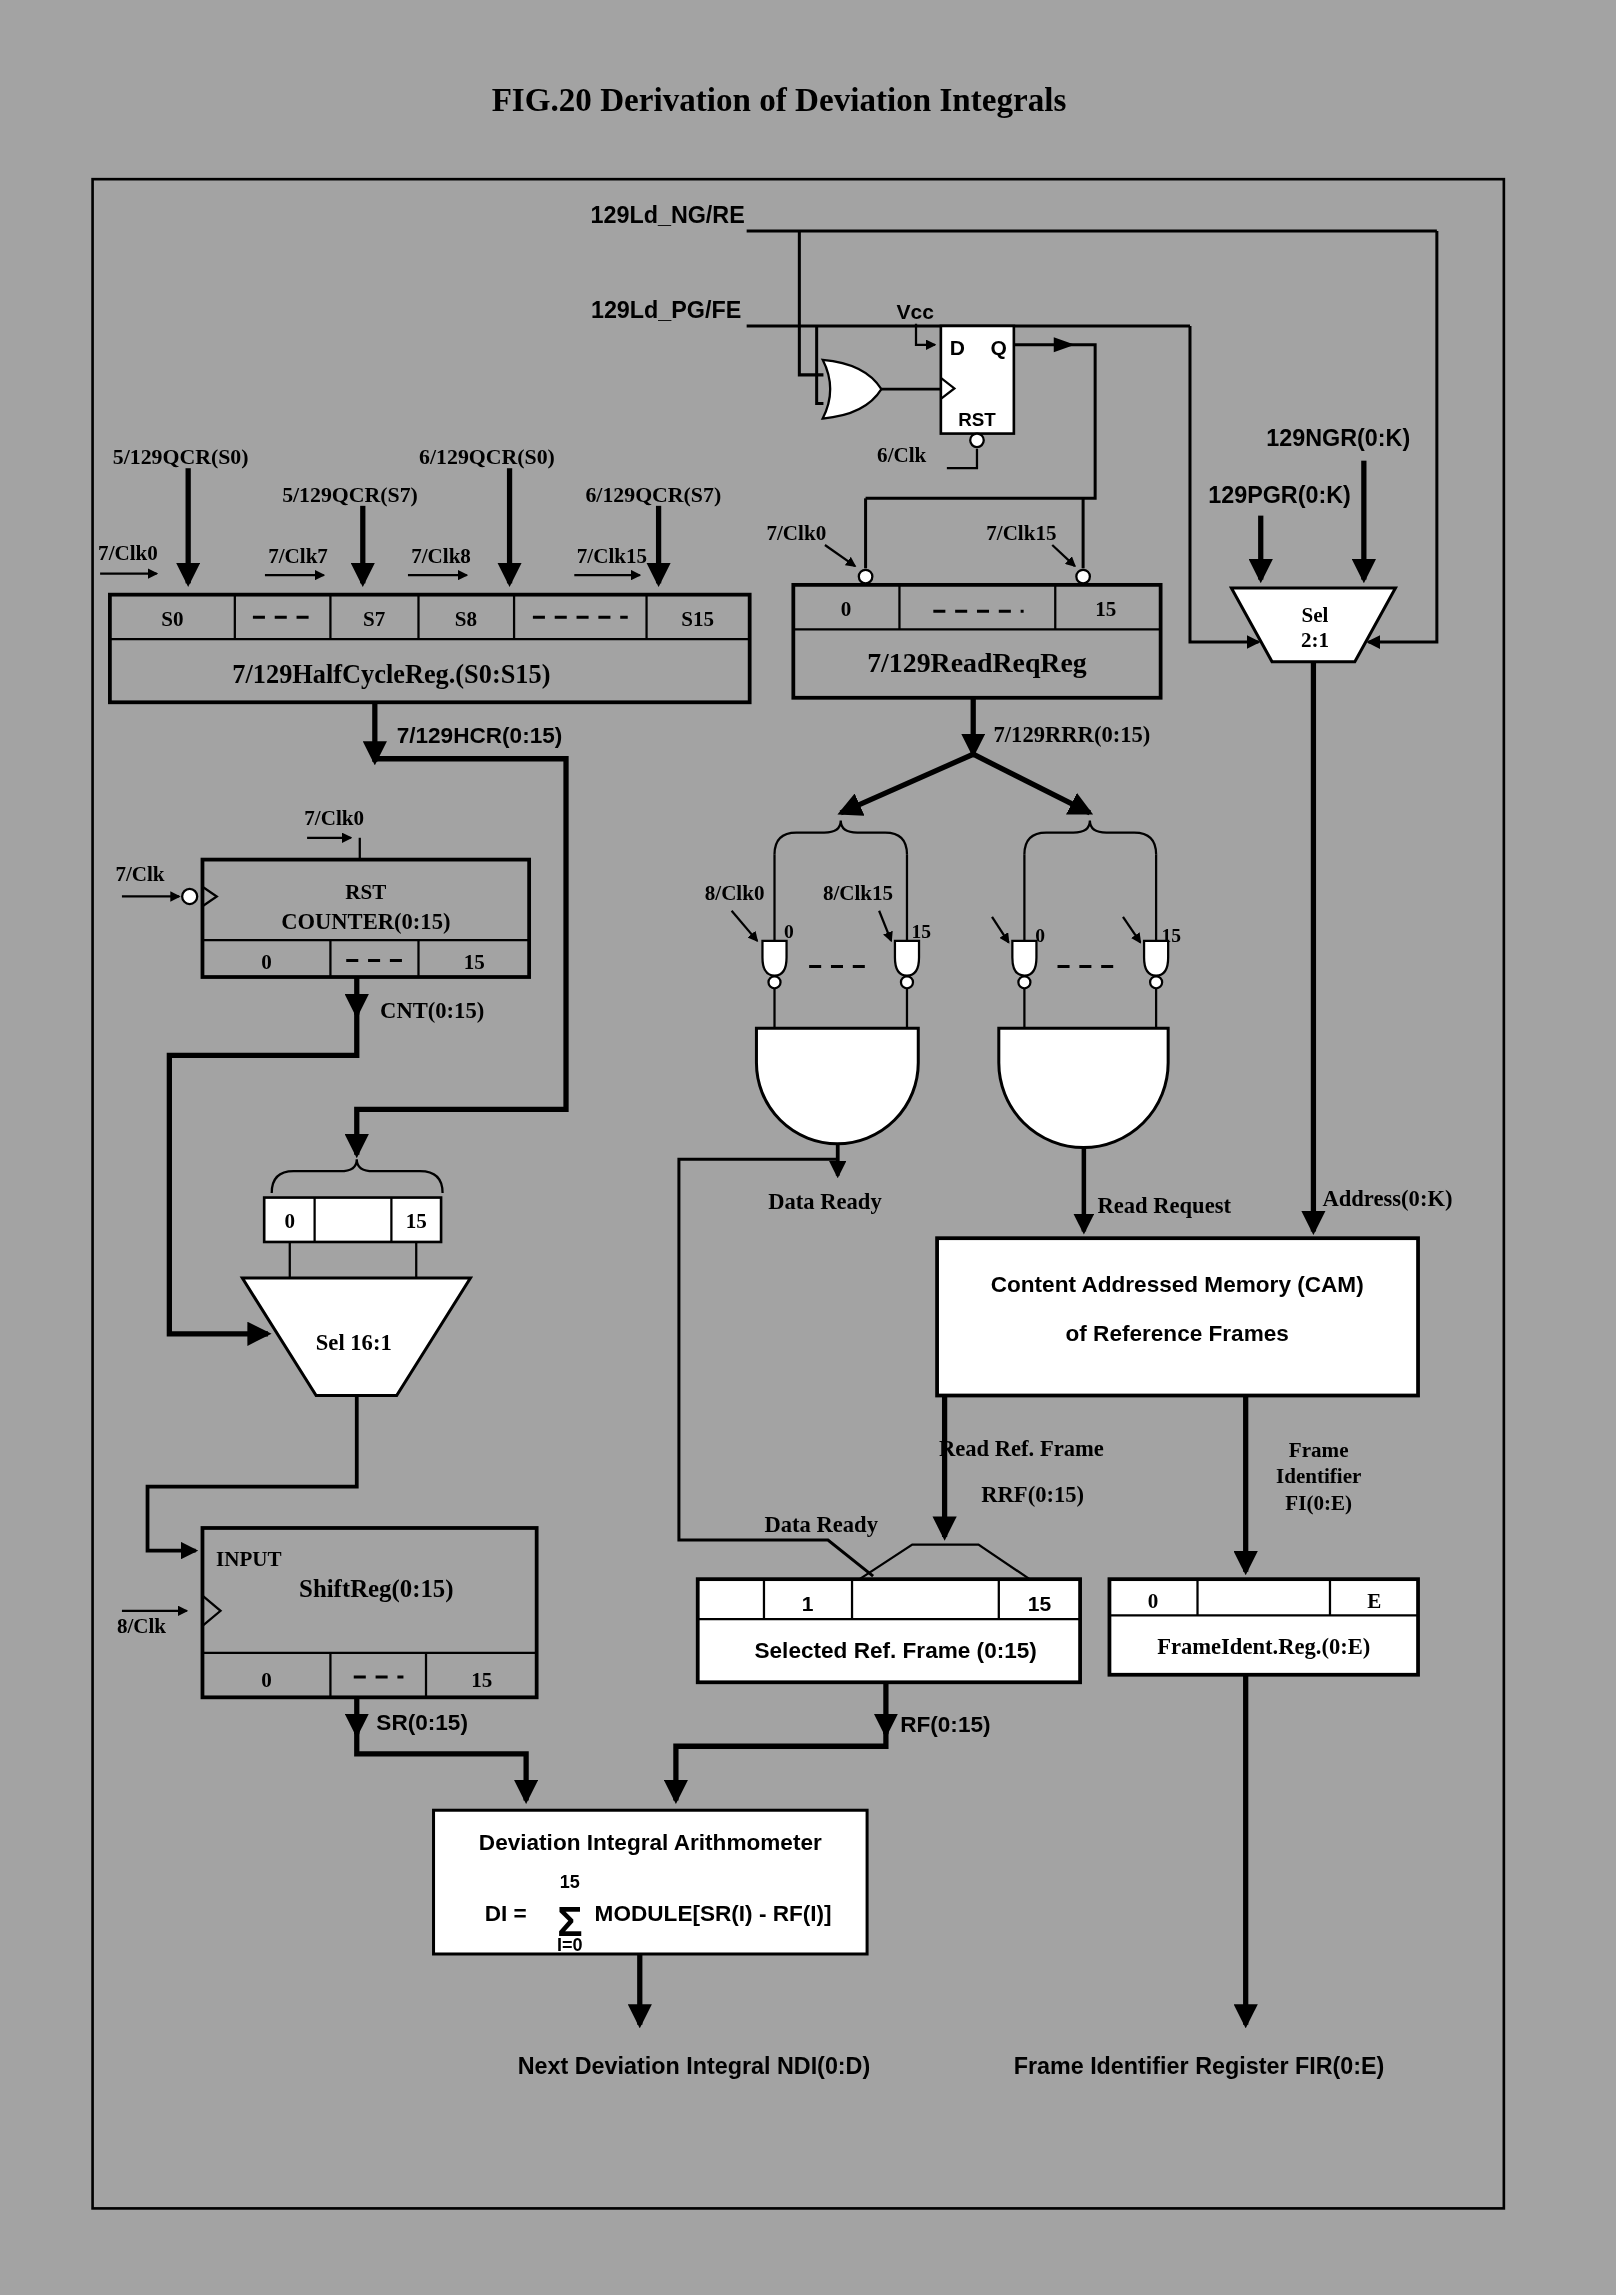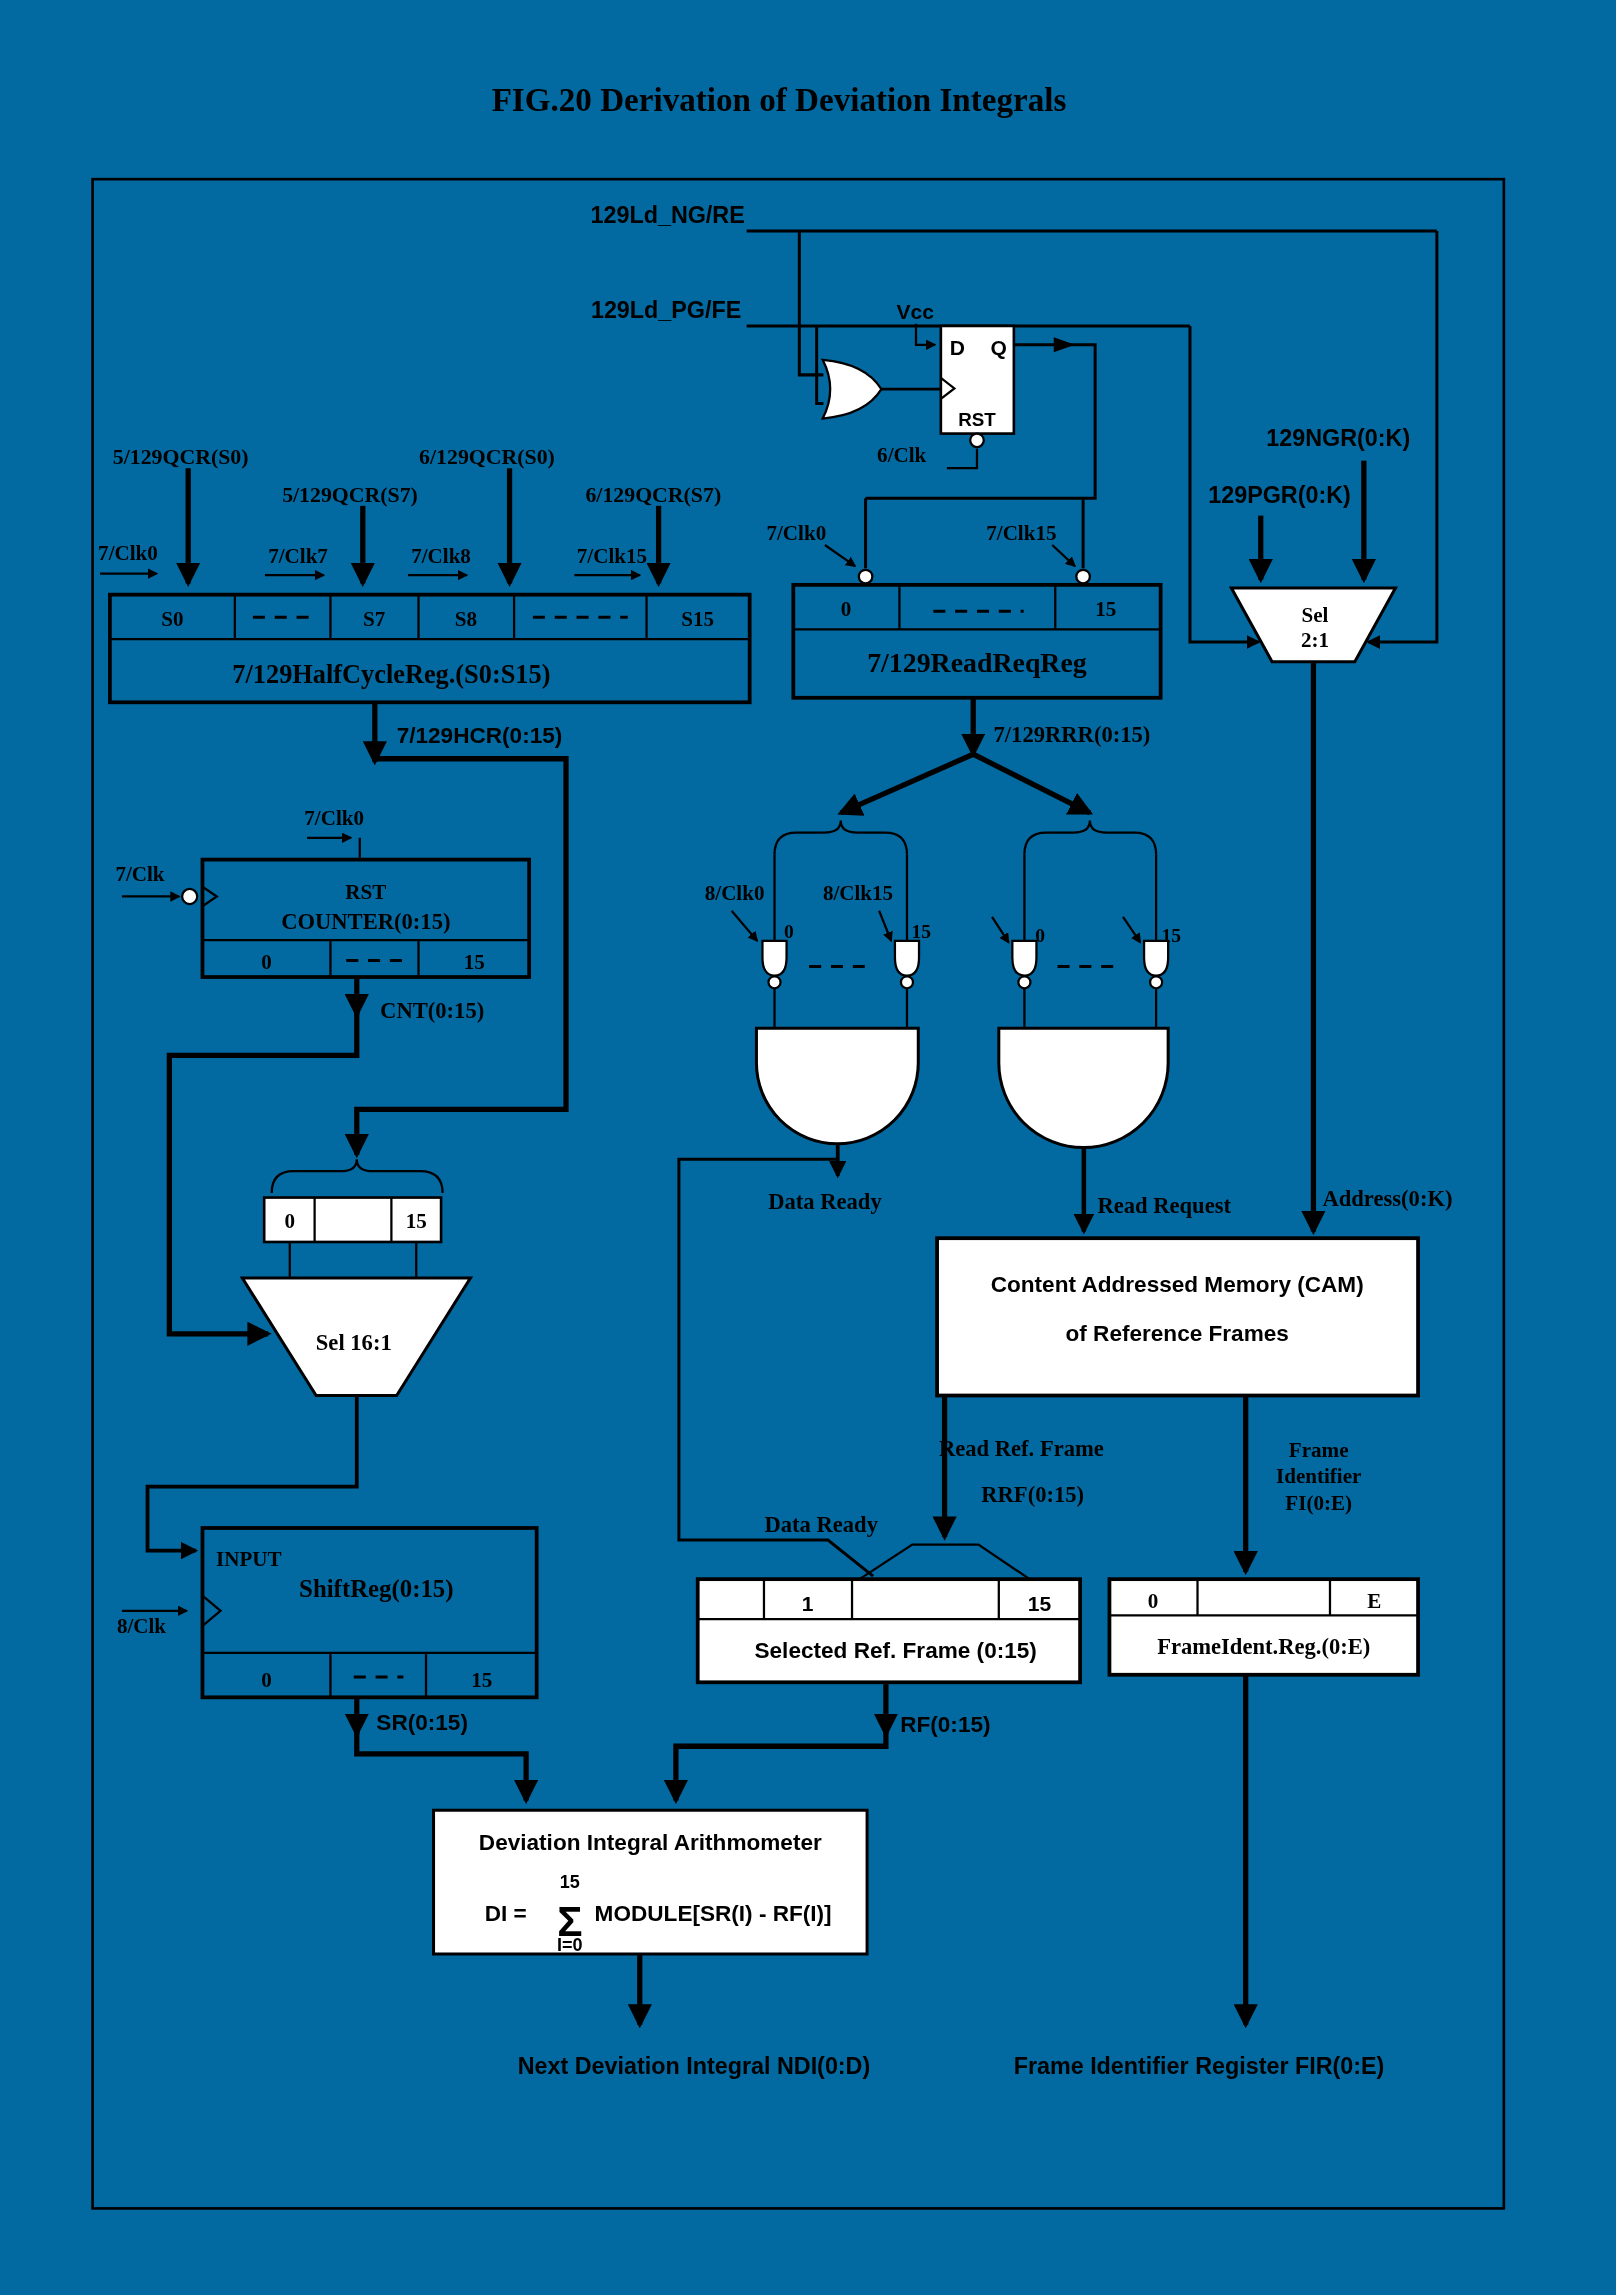--- a/index.html
+++ b/index.html
@@ -1,16 +1,16 @@
 <!DOCTYPE html>
 <html style="font-size:12px"><head>
 <meta charset="utf-8">
 <style>
   html,body{margin:0;padding:0;background:#ffffff;}
-  .stage{position:relative;width:1616px;height:2295px;background:#0369a1;overflow:hidden;}
+  .stage{position:relative;width:1616px;height:2295px;background:#a3a3a3;overflow:hidden;}
   svg{position:absolute;left:0;top:0;}
   text{fill:#000;}
   .sr{font-family:"Liberation Serif","DejaVu Serif",serif;font-weight:bold;}
   .sn{font-family:"Liberation Sans","DejaVu Sans",sans-serif;font-weight:bold;}
 </style>
 </head>
 <body>
 
 <div class="stage">
 <svg width="1616" height="2295" viewBox="0 0 2147 3049" xmlns="http://www.w3.org/2000/svg">

